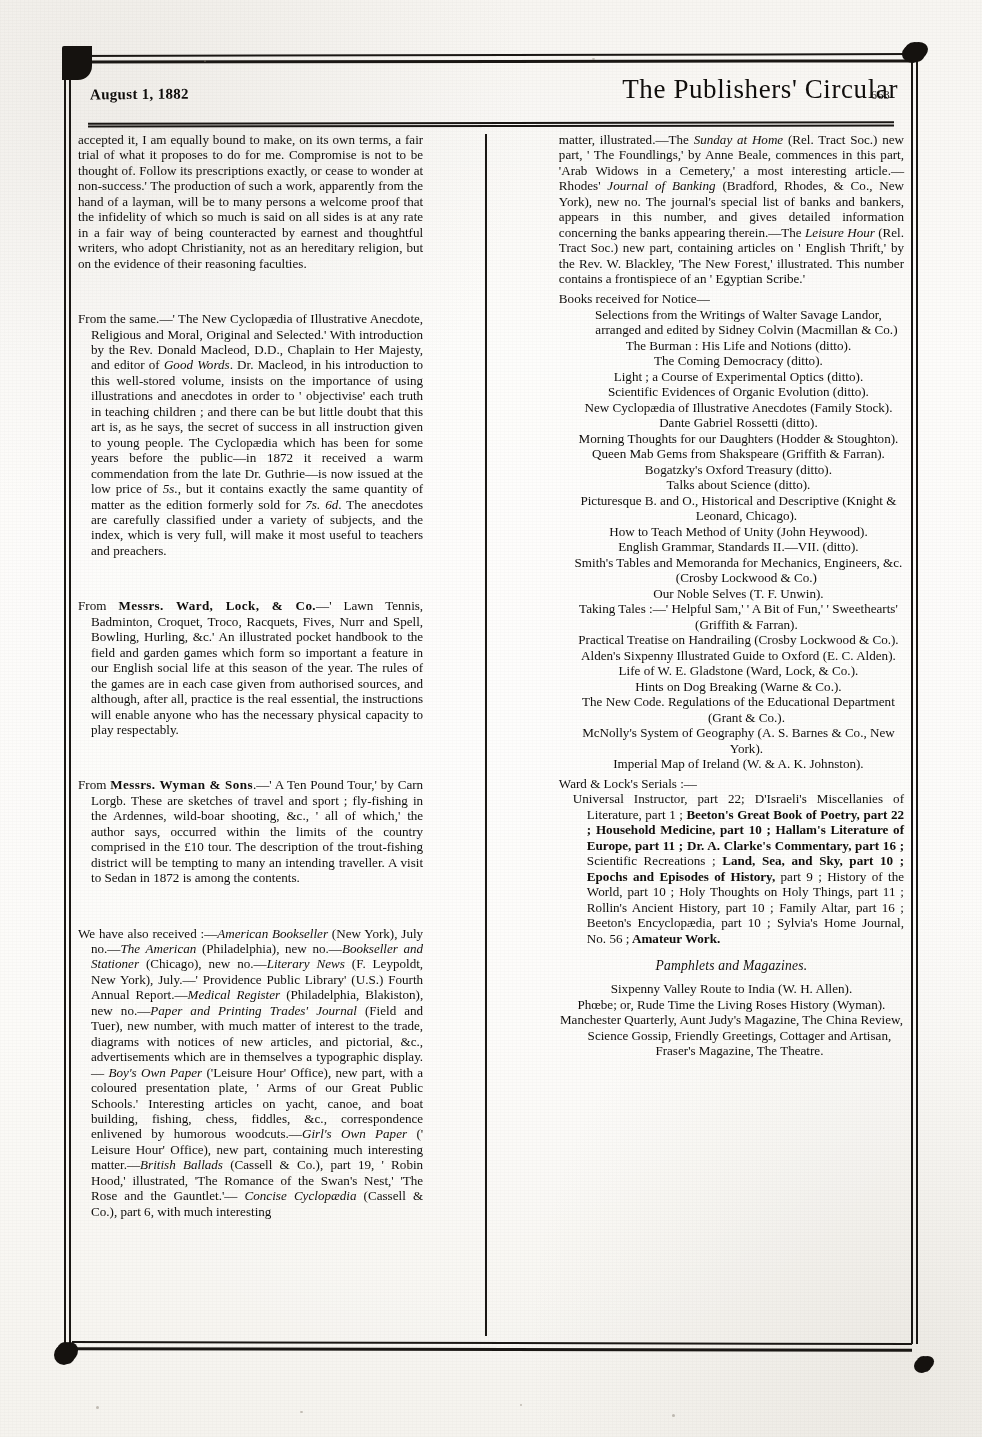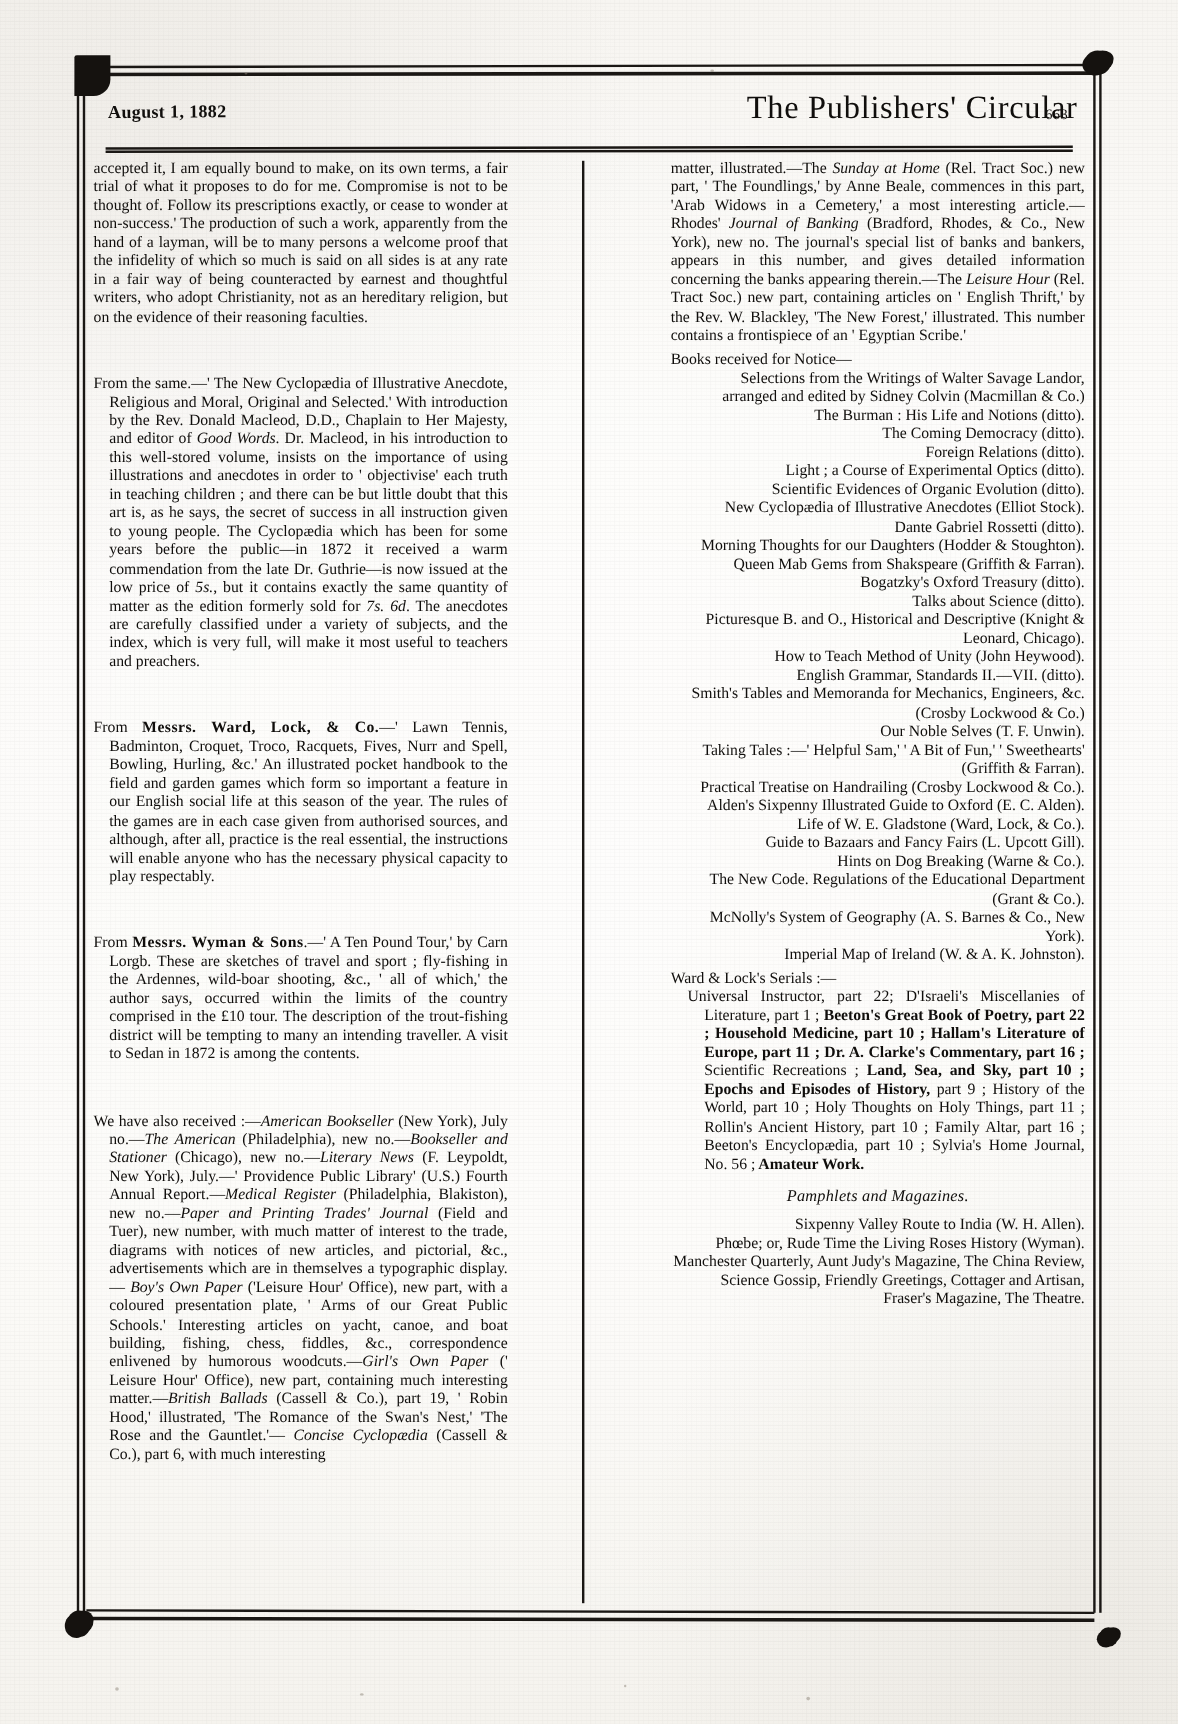--- a/index.html
+++ b/index.html
@@ -190,21 +190,21 @@
   }
   .para.cont { text-indent: 0; padding-left: 0; }
 
   .para b { font-weight: 700; letter-spacing: 0.4px; }
   .para i, .para em { font-style: italic; }
 
   
   .entry {
     font-size: 13.1px;
     line-height: 15.5px;
-    text-align: right;
+    text-align: center;
     padding-left: 16px;
     text-indent: -16px;
     margin: 0;
     font-family: "Liberation Serif", serif;
   }
   .list-head {
     font-size: 13.1px;
     line-height: 15.5px;
     margin: 0;
     text-align: left;
@@ -307,39 +307,37 @@
       <div class="col right">
         <p class="para cont">matter, illustrated.—The <i>Sunday at Home</i> (Rel. Tract Soc.) new part, ' The Foundlings,' by Anne Beale, commences in this part, 'Arab Widows in a Cemetery,' a most interesting article.—Rhodes' <i>Journal of Banking</i> (Bradford, Rhodes, &amp; Co., New York), new no. The journal's special list of banks and bankers, appears in this number, and gives detailed information concerning the banks appearing therein.—The <i>Leisure Hour</i> (Rel. Tract Soc.) new part, containing articles on ' English Thrift,' by the Rev. W. Blackley, 'The New Forest,' illustrated. This number contains a frontispiece of an ' Egyptian Scribe.'</p>
 
         <div class="gap-sm"></div>
 
         <p class="list-head">Books received for Notice—</p>
         <div class="entry-block">
             <p class="entry">Selections from the Writings of Walter Savage Landor, arranged and edited by Sidney Colvin (Macmillan &amp; Co.)</p>
             <p class="entry">The Burman : His Life and Notions (ditto).</p>
             <p class="entry">The Coming Democracy (ditto).</p>
-            <p class="entry">Foreign Relations (ditto).</p>
             <p class="entry">Light ; a Course of Experimental Optics (ditto).</p>
             <p class="entry">Scientific Evidences of Organic Evolution (ditto).</p>
-            <p class="entry">New Cyclopædia of Illustrative Anecdotes (Elliot Stock).</p>
+            <p class="entry">New Cyclopædia of Illustrative Anecdotes (Family Stock).</p>
             <p class="entry">Dante Gabriel Rossetti (ditto).</p>
             <p class="entry">Morning Thoughts for our Daughters (Hodder &amp; Stoughton).</p>
             <p class="entry">Queen Mab Gems from Shakspeare (Griffith &amp; Farran).</p>
             <p class="entry">Bogatzky's Oxford Treasury (ditto).</p>
             <p class="entry">Talks about Science (ditto).</p>
             <p class="entry">Picturesque B. and O., Historical and Descriptive (Knight &amp; Leonard, Chicago).</p>
             <p class="entry">How to Teach Method of Unity (John Heywood).</p>
             <p class="entry">English Grammar, Standards II.—VII. (ditto).</p>
             <p class="entry">Smith's Tables and Memoranda for Mechanics, Engineers, &amp;c. (Crosby Lockwood &amp; Co.)</p>
             <p class="entry">Our Noble Selves (T. F. Unwin).</p>
             <p class="entry">Taking Tales :—' Helpful Sam,' ' A Bit of Fun,' ' Sweethearts' (Griffith &amp; Farran).</p>
             <p class="entry">Practical Treatise on Handrailing (Crosby Lockwood &amp; Co.).</p>
             <p class="entry">Alden's Sixpenny Illustrated Guide to Oxford (E. C. Alden).</p>
             <p class="entry">Life of W. E. Gladstone (Ward, Lock, &amp; Co.).</p>
-            <p class="entry">Guide to Bazaars and Fancy Fairs (L. Upcott Gill).</p>
             <p class="entry">Hints on Dog Breaking (Warne &amp; Co.).</p>
             <p class="entry">The New Code. Regulations of the Educational Department (Grant &amp; Co.).</p>
             <p class="entry">McNolly's System of Geography (A. S. Barnes &amp; Co., New York).</p>
             <p class="entry">Imperial Map of Ireland (W. &amp; A. K. Johnston).</p>
           </div>
 
         <div class="gap-sm"></div>
 
         <p class="list-head">Ward &amp; Lock's Serials :—</p>
         <p class="serial-body"><span class="lt">Universal Instructor, part 22; D'Israeli's Miscellanies of Literature, part 1 ;</span> Beeton's Great Book of Poetry, part 22 ; Household Medicine, part 10 ; Hallam's Literature of Europe, part 11 ; Dr. A. Clarke's Commentary, part 16 ; <span class="lt">Scientific Recreations ;</span> Land, Sea, and Sky, part 10 ; Epochs and Episodes of History, <span class="lt">part 9 ; History of the World, part 10 ; Holy Thoughts on Holy Things, part 11 ; Rollin's Ancient History, part 10 ; Family Altar, part 16 ; Beeton's Encyclopædia, part 10 ; Sylvia's Home Journal, No. 56 ;</span> Amateur Work.</p>

